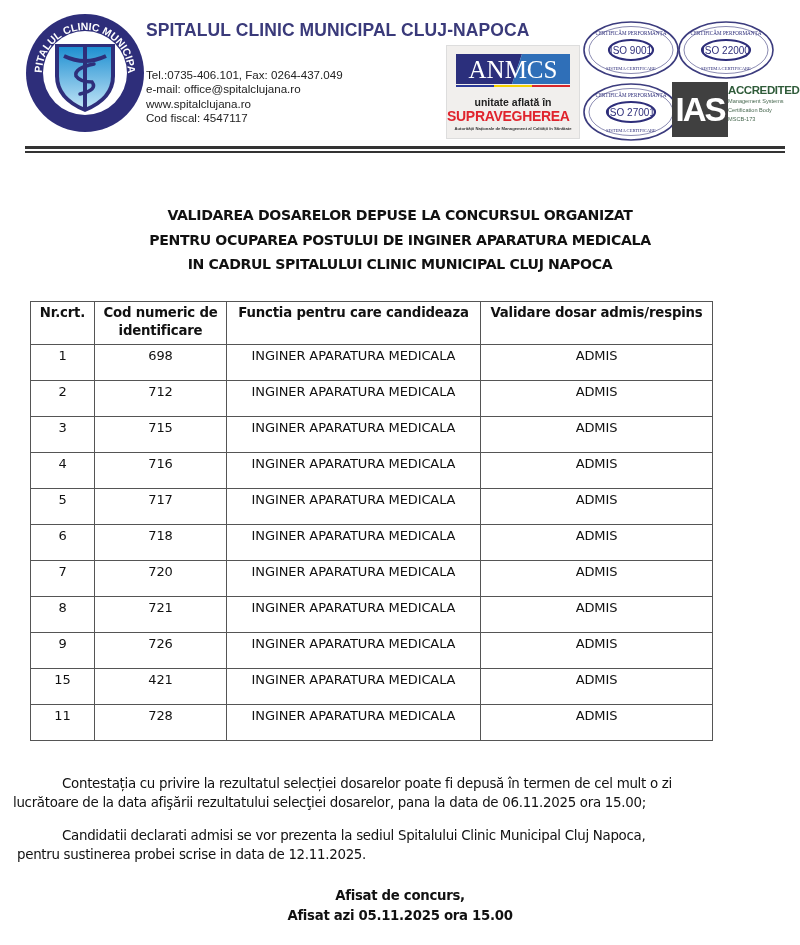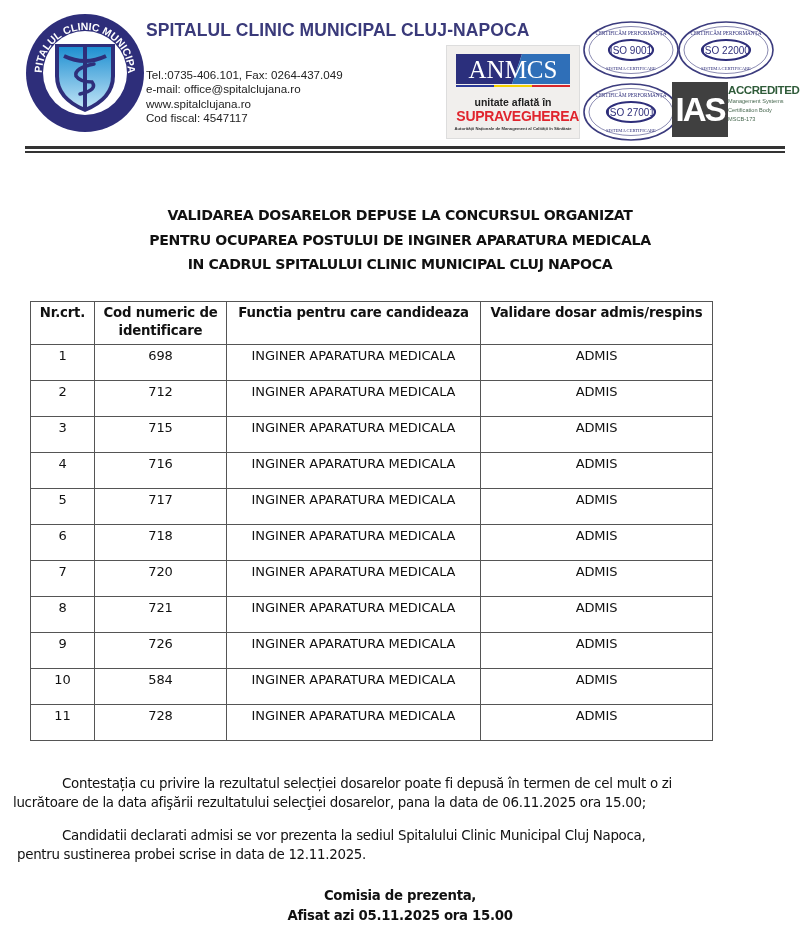--- a/index.html
+++ b/index.html
@@ -8,21 +8,21 @@
   
   .letterhead { position: absolute; left: 0; top: 0; width: 800px; height: 160px; }
   .logo { position: absolute; left: 24px; top: 12px; width: 122px; height: 122px; }
   .org-name { position: absolute; left: 146px; top: 20px; font-size: 17.5px; font-weight: bold; color: #3a3a7a; letter-spacing: 0.1px; white-space: nowrap; }
   .contact { position: absolute; left: 146px; top: 68px; font-size: 11.6px; line-height: 14.3px; color: #222; }
   .contact div { white-space: nowrap; }
 
   .anmcs { position: absolute; left: 446px; top: 45px; width: 132px; height: 92px; background: #f1efed; border: 1px solid #ddd; }
   .anmcs-banner { position: absolute; left: 9px; top: 8px; width: 114px; height: 36px; }
   .anmcs-text1 { position: absolute; left: 0; width: 132px; top: 50px; text-align: center; font-size: 10.5px; font-weight: bold; color: #222; }
-  .anmcs-text2 { position: absolute; left: 0; width: 132px; top: 62px; text-align: right; font-size: 14px; font-weight: bold; color: #e0242d; letter-spacing: -0.3px; }
+  .anmcs-text2 { position: absolute; left: 0; width: 132px; top: 62px; text-align: left; font-size: 14px; font-weight: bold; color: #e0242d; letter-spacing: -0.3px; }
   .anmcs-text3 { position: absolute; left: 0; width: 132px; top: 80px; text-align: center; font-size: 4.2px; font-weight: bold; color: #333; white-space: nowrap; }
 
   .iso { position: absolute; width: 98px; height: 60px; }
   .iso1 { left: 582px; top: 20px; }
   .iso2 { left: 677px; top: 20px; }
   .iso3 { left: 582px; top: 82px; }
 
   .ias { position: absolute; left: 672px; top: 82px; width: 56px; height: 55px; background: #404040; color: #fff; font-weight: bold; font-size: 33px; line-height: 55px; text-align: center; letter-spacing: -2px; }
   .ias-acc { position: absolute; left: 728px; top: 84px; width: 70px; }
   .ias-acc .a1 { font-size: 11.5px; font-weight: bold; color: #2f5b39; letter-spacing: -0.4px; white-space: nowrap; }
@@ -209,37 +209,37 @@
         <td>INGINER APARATURA MEDICALA</td>
         <td>ADMIS</td>
       </tr>
       <tr>
         <td>9</td>
         <td>726</td>
         <td>INGINER APARATURA MEDICALA</td>
         <td>ADMIS</td>
       </tr>
       <tr>
-        <td>10</td>
-        <td>584</td>
+        <td>15</td>
+        <td>421</td>
         <td>INGINER APARATURA MEDICALA</td>
         <td>ADMIS</td>
       </tr>
       <tr>
         <td>11</td>
         <td>728</td>
         <td>INGINER APARATURA MEDICALA</td>
         <td>ADMIS</td>
       </tr>
     </tbody>
 </table>
 
 <div class="notes">
   <div class="line l1">Contestația cu privire la rezultatul selecției dosarelor poate fi depusă în termen de cel mult o zi</div>
   <div class="line l2">lucrătoare de la data afişării rezultatului selecţiei dosarelor, pana la data de 06.11.2025 ora 15.00;</div>
   <div class="line l3">Candidatii declarati admisi se vor prezenta la sediul Spitalului Clinic Municipal Cluj Napoca,</div>
   <div class="line l4">pentru sustinerea probei scrise in data de 12.11.2025.</div>
 </div>
 
 <div class="sign">
-  <div>Comisia  de prezenta,</div>
+  <div>Afisat  de concurs,</div>
   <div>Afisat azi 05.11.2025 ora 15.00</div>
 </div>
 
 </body></html>

